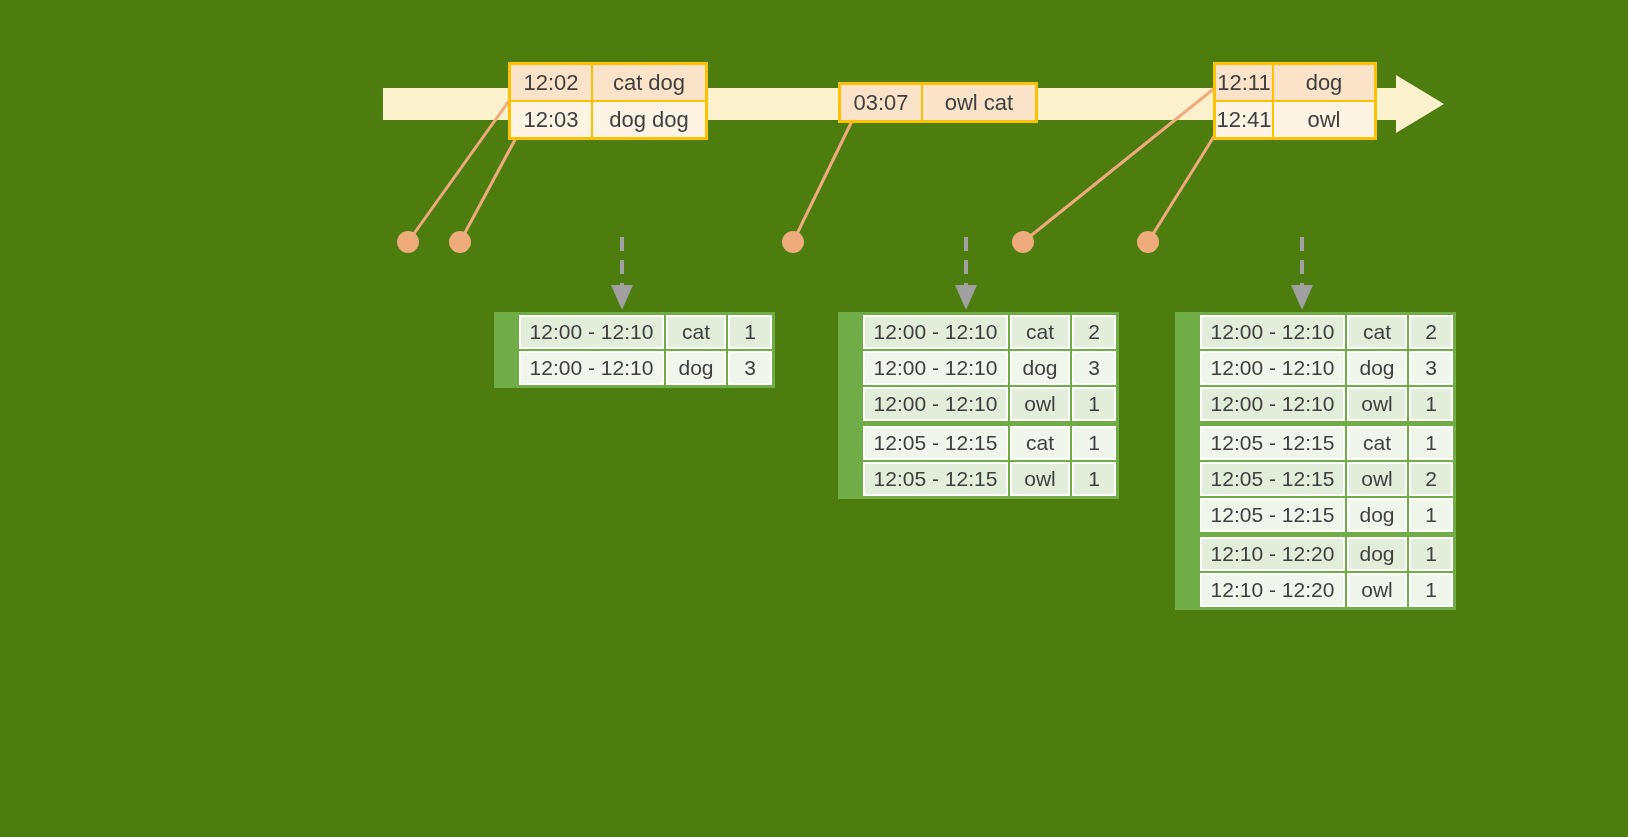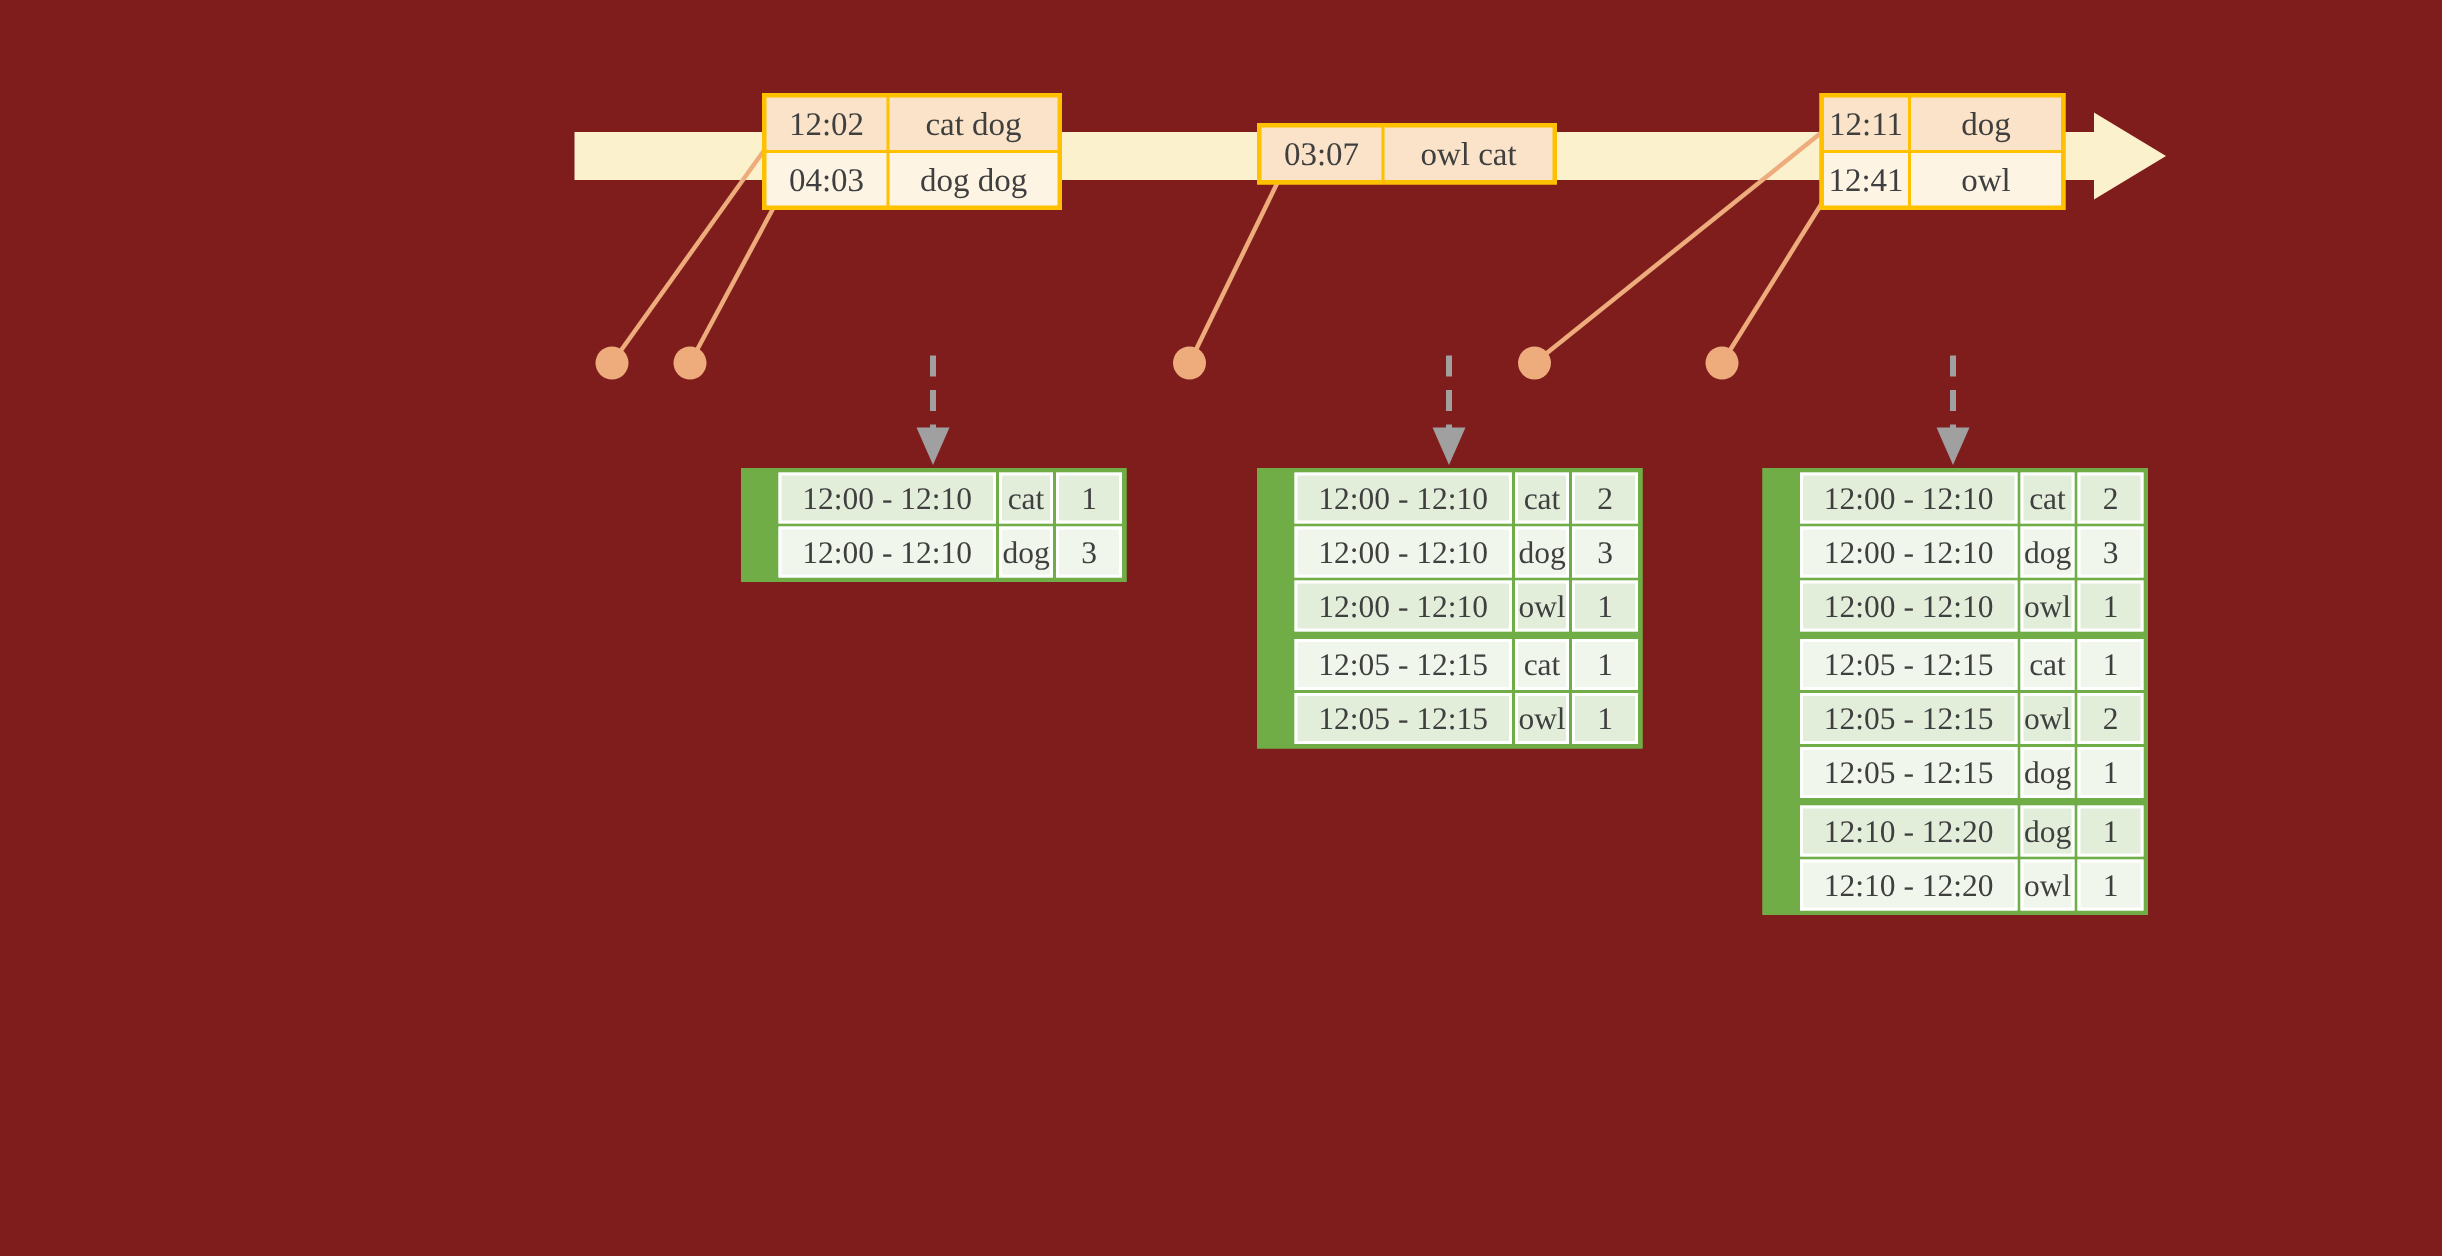--- a/index.html
+++ b/index.html
@@ -1,18 +1,18 @@
 <!DOCTYPE html>
 <html><head>
 <meta charset="utf-8">
 <style>
   html,body{margin:0;padding:0;background:#000;}
   #canvas{
-    position:relative;width:1628px;height:837px;background:#7f1d1d;overflow:hidden;
-    font-family:Liberation Serif, serif;color:#3f3f3f;
+    position:relative;width:1628px;height:837px;background:#4d7c0f;overflow:hidden;
+    font-family:Liberation Sans, sans-serif;color:#3f3f3f;
   }
   svg.layer{position:absolute;left:0;top:0;pointer-events:none;}
   #bg-layer{z-index:1;}
   #fg-layer{z-index:3;}
 
   
   .etable{
     position:absolute;z-index:2;background:#FFC000;border:3px solid #FFC000;
     display:flex;flex-direction:column;gap:2px;box-sizing:border-box;
   }
@@ -35,21 +35,21 @@
   }
   .ggroup{display:flex;flex-direction:column;gap:2px;}
   .grow{display:flex;gap:2px;padding-left:22px;}
   .gcell{
     box-sizing:border-box;border:2px solid #ffffff;background:#E2EDDA;
     display:flex;align-items:center;justify-content:center;
     height:34px;font-size:21px;color:#3f3f3f;
   }
   .grow.light .gcell{background:#F1F6EC;}
   .gc-window{width:145px;}
-  .gc-word{width:36px;}
+  .gc-word{width:60px;}
   .gc-count{width:44px;}
 </style>
 </head>
 <body>
 
 <div id="canvas">
 
   <svg id="bg-layer" class="layer" width="1628" height="837" viewBox="0 0 1628 837">
     <rect x="383" y="88" width="1015" height="32" fill="#FBF1CD"></rect>
     <polygon points="1396,75 1444,104 1396,133" fill="#FBF1CD"></polygon>
@@ -66,21 +66,21 @@
     <circle cx="1023" cy="242" r="11" fill="#EEAB7C"></circle>
     <circle cx="1148" cy="242" r="11" fill="#EEAB7C"></circle>
   </svg>
 
   <div class="etable" style="left:508px;top:62px;">
     <div class="erow peach">
       <div class="ecell ec-time">12:02</div>
       <div class="ecell ec-words">cat dog</div>
     </div>
     <div class="erow cream">
-      <div class="ecell ec-time">04:03</div>
+      <div class="ecell ec-time">12:03</div>
       <div class="ecell ec-words">dog dog</div>
     </div>
   </div>
 
   <div class="etable" style="left:838px;top:82px;">
     <div class="erow peach">
       <div class="ecell ec-time">03:07</div>
       <div class="ecell ec-words">owl cat</div>
     </div>
   </div>

